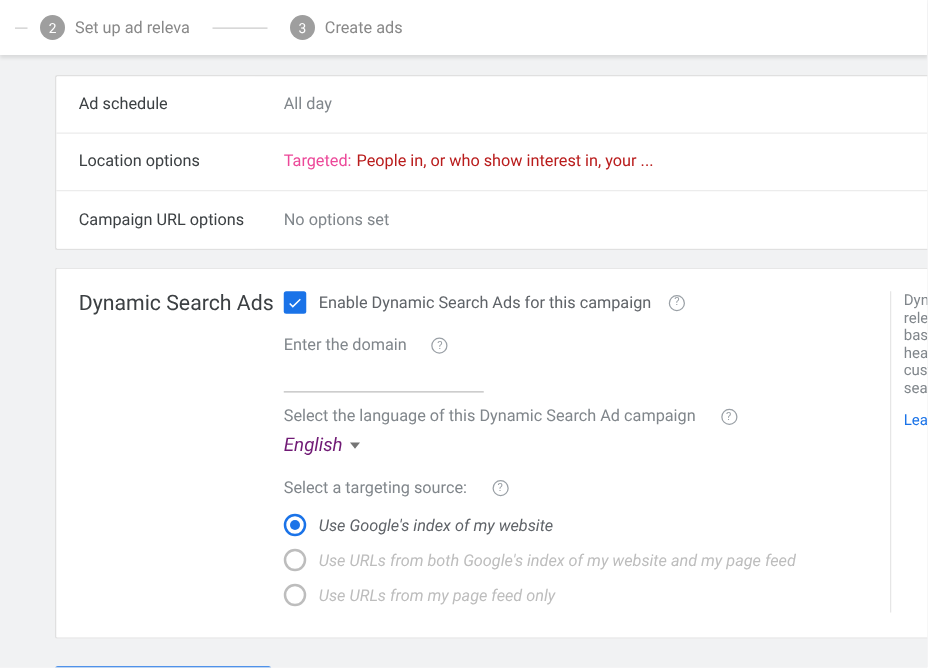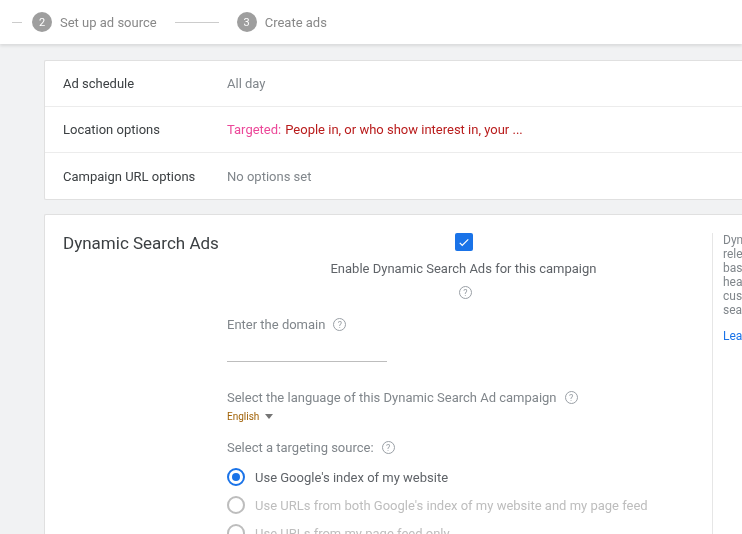--- a/index.html
+++ b/index.html
@@ -119,62 +119,62 @@
     padding: 0 0 0 10px;
     font-size: 12px;
     color: #80868b;
     overflow: hidden;
   }
   .side .learn { color:#1a73e8; margin-top:12px; }
 
   .check-row {
     display: flex; align-items: center; gap: 10px;
     color: #5f6368;
-    flex-direction: column;
   }
   .checkbox {
     width: 18px; height: 18px;
     background: #1a73e8;
     display: inline-flex; align-items:center; justify-content:center;
     border-radius: 2px;
   }
   .checkbox svg { width: 14px; height: 14px; fill: #fff; }
   .help {
     width: 13px; height: 13px; border:1px solid #9aa0a6; border-radius:50%;
     display:inline-flex; align-items:center; justify-content:center;
     font-size: 9px; color:#9aa0a6; margin-left:4px;
   }
   .field-label {
     color:#80868b; font-size:13px;
-    display:flex; align-items:center; gap:4px;
+    display:flex; align-items:center; gap:16px;
     margin-top: 18px;
   }
   .underline-input {
     width: 160px; height: 20px;
     border: none; border-bottom: 1px solid #bdbdbd;
     margin-top: 10px; margin-bottom: 6px;
     background: transparent;
     display: block;
   }
   .select-inline {
     display:flex; align-items:center; gap:6px;
-    color:#a16207; font-size:10px;
+    color:#701a75; font-size:15px;
     margin-top: 6px;
+    font-style: italic;
   }
   .caret {
     width:0; height:0;
     border-left:4px solid transparent;
     border-right:4px solid transparent;
     border-top:5px solid #757575;
   }
   .radio-group { margin-top: 8px; }
   .radio {
-    display:flex; align-items:center; gap:10px;
+    display:flex; align-items:flex-end; gap:10px;
     padding: 5px 0;
-    color:#bdbdbd; font-size:13px;
+    color:#bdbdbd; font-size:13px;font-style:italic;
   }
   .radio .r {
     width:18px; height:18px; border-radius:50%;
     border:2px solid #bdbdbd;
     position:relative;
     flex-shrink:0;
   }
   .radio.active { color:#5f6368; }
   .radio.active .r { border-color:#1a73e8; }
   .radio.active .r::after {
@@ -195,21 +195,21 @@
 </style>
 </head>
 <body>
 
 <div class="wrap">
 
   <div class="stepper">
     <span class="dash-left"></span>
     <div class="step">
       <span class="badge">2</span>
-      <span>Set up ad source</span>
+      <span>Set up ad releva</span>
     </div>
     <span class="step-sep"></span>
     <div class="step">
       <span class="badge">3</span>
       <span>Create ads</span>
     </div>
   </div>
 
   <div class="content">
 
@@ -251,21 +251,21 @@
           <span>Enable Dynamic Search Ads for this campaign</span>
           <span class="help">?</span>
         </div>
 
         <div class="field-label">
           <span>Enter the domain</span>
           <span class="help">?</span>
         </div>
         <span class="underline-input"></span>
 
-        <div class="field-label" style="margin-top:28px">
+        <div class="field-label" style="margin-top:12px">
           <span>Select the language of this Dynamic Search Ad campaign</span>
           <span class="help">?</span>
         </div>
         <div class="select-inline">
           <span>English</span>
           <span class="caret"></span>
         </div>
 
         <div class="field-label" style="margin-top:18px">
           <span>Select a targeting source:</span>

